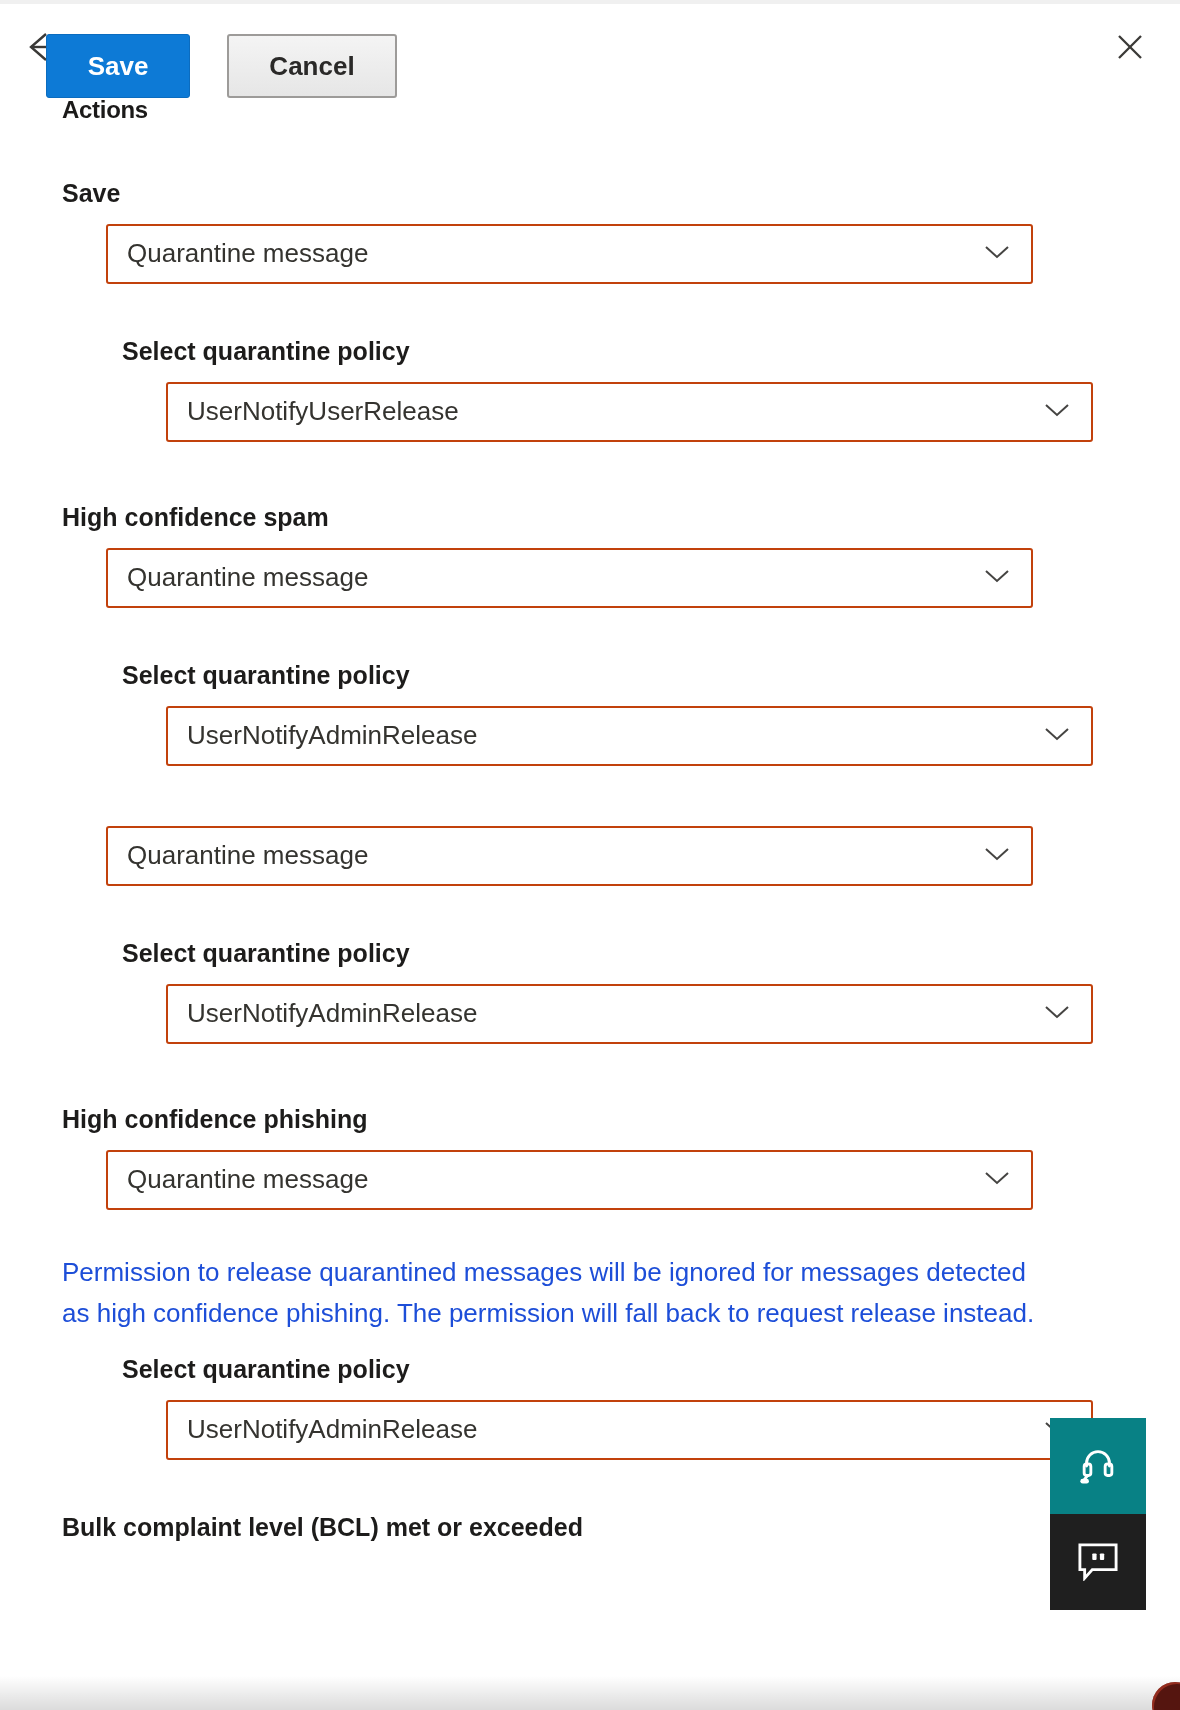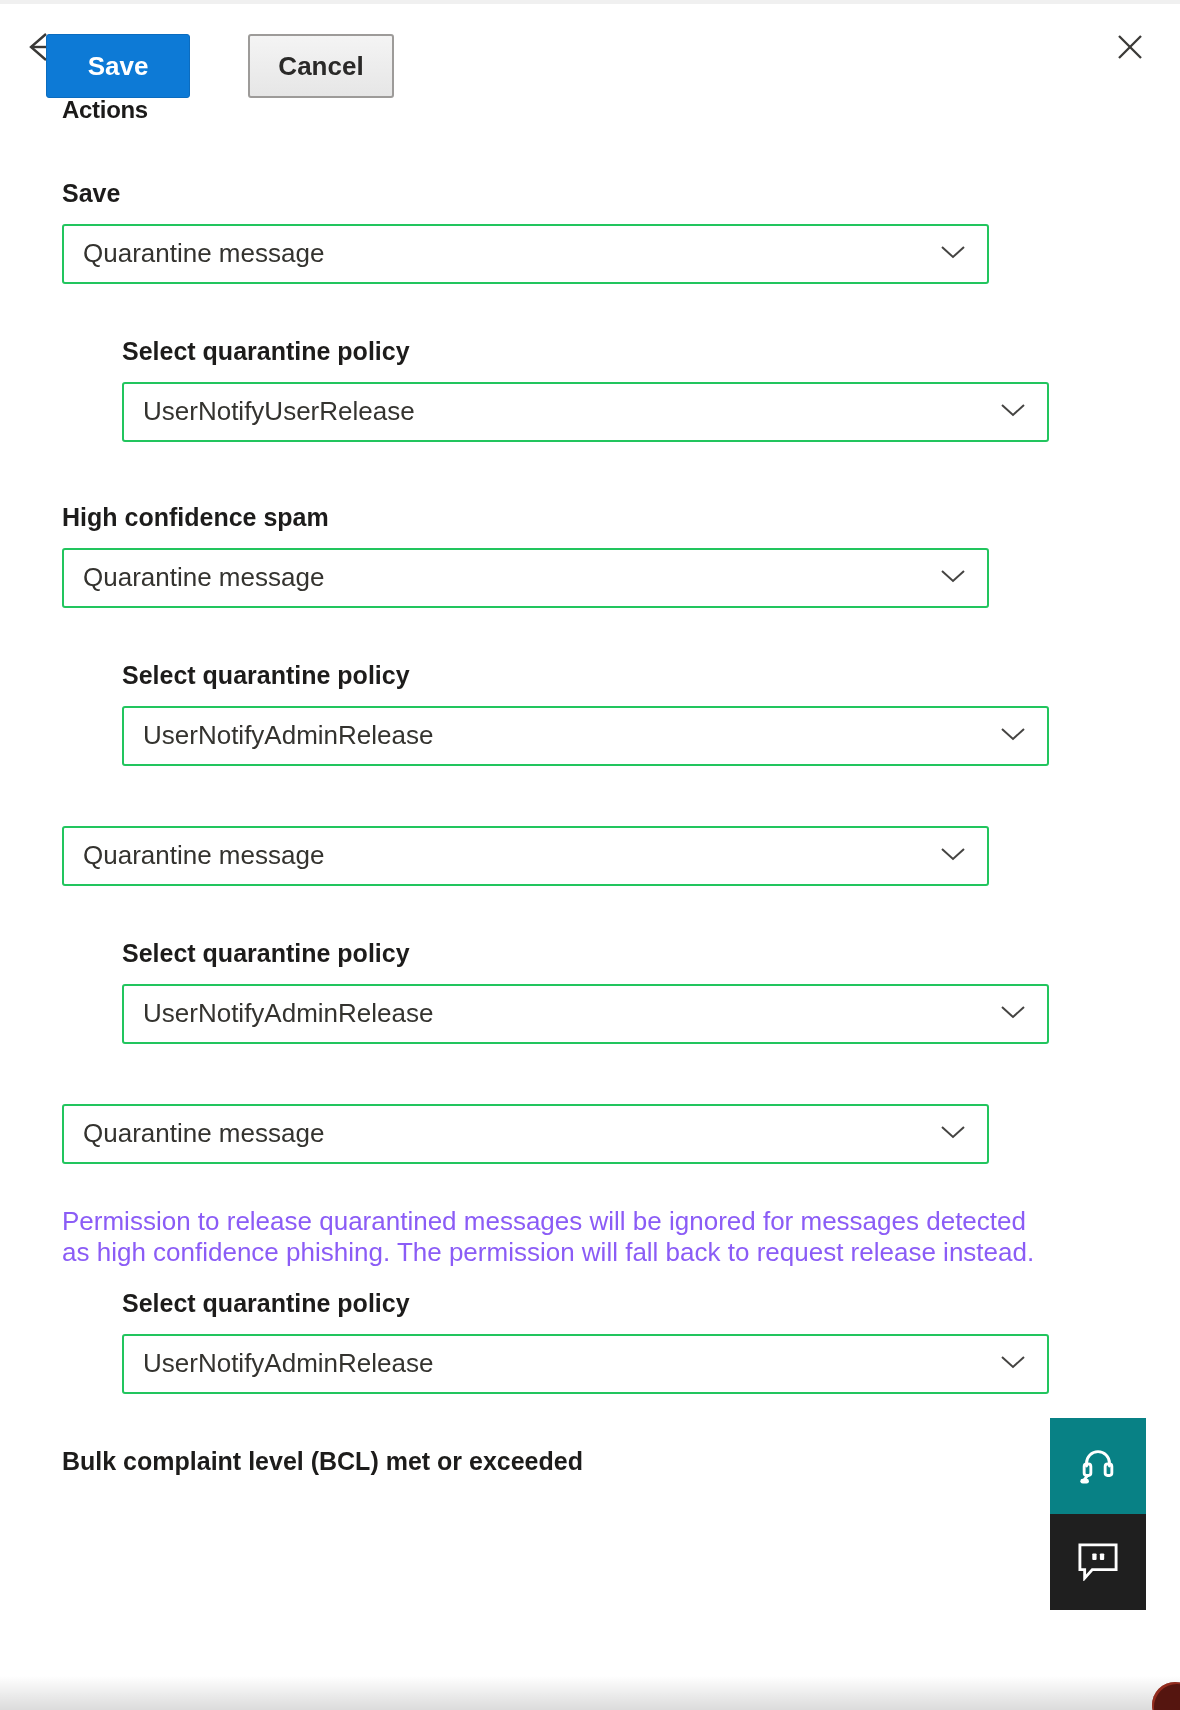--- a/index.html
+++ b/index.html
@@ -13,35 +13,35 @@
   .icon-btn{position:absolute;background:none;border:none;padding:0;cursor:pointer;display:flex;align-items:center;justify-content:center;}
   .back-btn{left:24px;top:28px;width:40px;height:40px;}
   .close-btn{left:1112px;top:30px;width:36px;height:36px;}
 
   .content{position:absolute;left:62px;top:96px;width:995px;}
   h1.page-title{font-size:24px;line-height:1.15;font-weight:700;color:#1b1a19;margin:0 0 54px 0;letter-spacing:-0.3px;}
 
   .sec-label{font-size:25px;line-height:31px;font-weight:600;color:#1d1c1b;margin:0 0 15px 0;}
   .dropdown{
     width:927px;height:60px;box-sizing:border-box;
-    border:2px solid #22c55e;border-radius:3px;background:#fff;
+    border:2px solid #c2410c;border-radius:3px;background:#fff;
     display:flex;align-items:center;justify-content:space-between;
-    padding:0 22px 0 19px;cursor:pointer;
+    padding:0 22px 0 19px;cursor:pointer;margin-left:44px;
   }
   .dropdown .value{font-size:26px;color:#34332f;font-weight:400;white-space:nowrap;}
   .chev{flex:0 0 auto;margin-left:12px;}
   .sub{margin-left:60px;margin-top:52px;}
   .section{margin-top:60px;}
-  .note{font-size:26px;line-height:31px;font-weight:400;color:#8b5cf6;width:975px;margin:42px 0 20px 0;}
+  .note{font-size:26px;line-height:41px;font-weight:400;color:#1d4ed8;width:975px;margin:42px 0 20px 0;}
   .bulk-label{margin-top:52px;margin-bottom:0;}
 
   .footer{position:absolute;left:0;top:1593px;width:1180px;height:117px;background:#ffffff;z-index:5;}
   .btn{position:absolute;top:34px;height:64px;border-radius:3px;font-family:inherit;font-size:26px;font-weight:600;cursor:pointer;z-index:7;}
   .btn-save{left:46px;width:144px;background:#0d7ad6;border:1px solid #0b6cbf;color:#ffffff;}
-  .btn-cancel{left:248px;width:146px;background:linear-gradient(#f4f4f4,#e6e6e6);border:2px solid #9d9b99;color:#2a2928;}
+  .btn-cancel{left:227px;width:170px;background:linear-gradient(#f4f4f4,#e6e6e6);border:2px solid #9d9b99;color:#2a2928;}
 
   .bottom-fade{position:absolute;left:0;bottom:0;width:1180px;height:34px;z-index:6;pointer-events:none;
     background:linear-gradient(to bottom,rgba(0,0,0,0) 0%,rgba(0,0,0,0.14) 100%);}
 
   .help-stack{position:absolute;top:1418px;right:34px;width:96px;z-index:9;}
   .help-btn{width:96px;height:96px;border:none;padding:0;display:flex;align-items:center;justify-content:center;cursor:pointer;}
   .help-headset{background:#088185;}
   .help-chat{background:#1f1f1f;}
 
   .corner-blob{position:absolute;right:-18px;bottom:-18px;width:46px;height:46px;border-radius:50%;
@@ -135,20 +135,21 @@
         <span class="chev">
           <svg width="24" height="13" viewBox="0 0 24 13" fill="none">
               <path d="M1 1 L12 11 L23 1" stroke="#454442" stroke-width="2" fill="none"></path>
             </svg>
         </span>
       </div>
     </div>
   </div>
 
   <div class="section">
+    <div class="sec-label">High confidence phishing</div>
     <div class="dropdown">
       <span class="value">Quarantine message</span>
       <span class="chev">
         <svg width="24" height="13" viewBox="0 0 24 13" fill="none">
             <path d="M1 1 L12 11 L23 1" stroke="#454442" stroke-width="2" fill="none"></path>
           </svg>
       </span>
     </div>
     <div class="note">Permission to release quarantined messages will be ignored for messages detected as high confidence phishing. The permission will fall back to request release instead.</div>
     <div class="sub" style="margin-top:0;">

